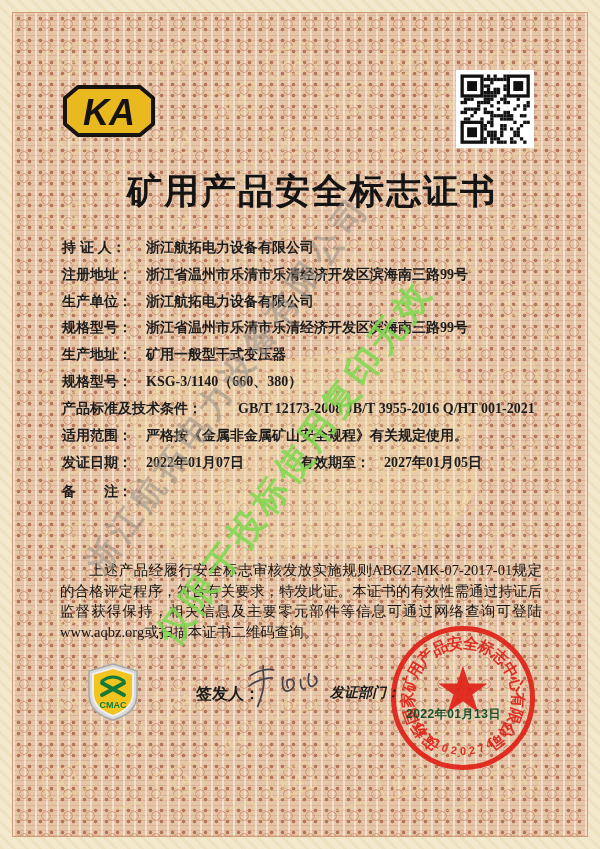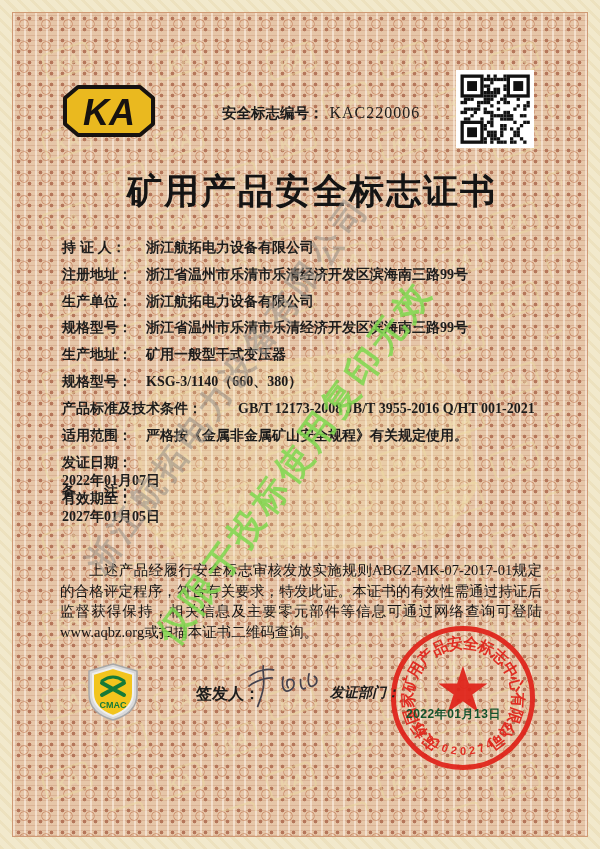--- a/index.html
+++ b/index.html
@@ -33,21 +33,21 @@
   .title{position:absolute;left:12px;top:168px;width:100%;text-align:center;
      font-size:35px;font-weight:900;letter-spacing:2px;color:#141414;
      font-family:"Liberation Serif",serif;}
 
   
   .fields{position:absolute;left:62px;top:239px;right:42px;}
   .frow{display:flex;align-items:baseline;height:26.8px;}
   .frow .lbl{font-weight:bold;font-size:14px;min-width:84px;white-space:pre;flex:none;}
   .frow .val{font-weight:bold;font-size:14px;font-family:"Liberation Serif",serif;white-space:nowrap;}
   .frow.long .val{margin-left:36px;}
-  .daterow{display:flex;align-items:baseline;height:28px;margin-top:1px;flex-direction:column;}
+  .daterow{display:flex;align-items:baseline;height:28px;margin-top:1px;}
   .daterow .lbl{font-weight:bold;font-size:14px;min-width:84px;white-space:pre;flex:none;}
   .daterow .val{font-weight:bold;font-size:14px;font-family:"Liberation Serif",serif;}
   .daterow .v1{width:154px;flex:none;}
   .remarkrow{display:flex;align-items:baseline;height:28px;margin-top:1px;}
   .remarkrow .lbl{font-weight:bold;font-size:14px;white-space:pre;}
 
   
   .statement{position:absolute;left:60px;top:560px;width:482px;
      font-size:14.5px;line-height:20.5px;font-weight:normal;text-align:justify;
      font-family:"Liberation Serif",serif;text-indent:2em;color:#161616;}
@@ -104,24 +104,20 @@
     </g>
   </svg>
 
   <div class="content">
 
     <svg class="ka-logo" width="94" height="54" viewBox="0 0 94 54">
       <polygon points="16,3 78,3 91,14 91,40 78,51 16,51 3,40 3,14" fill="#eab91f" stroke="#171310" stroke-width="4" stroke-linejoin="round"></polygon>
       <text x="47" y="41" font-size="36" font-style="italic" font-weight="900" fill="#171310" text-anchor="middle" font-family="Liberation Sans, sans-serif">KA</text>
     </svg>
 
-    <div class="certno">
-      <span class="lbl">安全标志编号：</span>
-      <span class="val">KAC220006</span>
-    </div>
 
     <div class="qr">
       <svg width="78" height="78">
           <rect x="0" y="0" width="78" height="78" fill="#ffffff"></rect>
           <rect x="30.9" y="4.5" width="3.3" height="3.3" fill="#111"></rect>
           <rect x="37.5" y="4.5" width="3.3" height="3.3" fill="#111"></rect>
           <rect x="47.4" y="4.5" width="3.3" height="3.3" fill="#111"></rect>
           <rect x="27.599999999999998" y="7.8" width="3.3" height="3.3" fill="#111"></rect>
           <rect x="30.9" y="7.8" width="3.3" height="3.3" fill="#111"></rect>
           <rect x="34.2" y="7.8" width="3.3" height="3.3" fill="#111"></rect>

